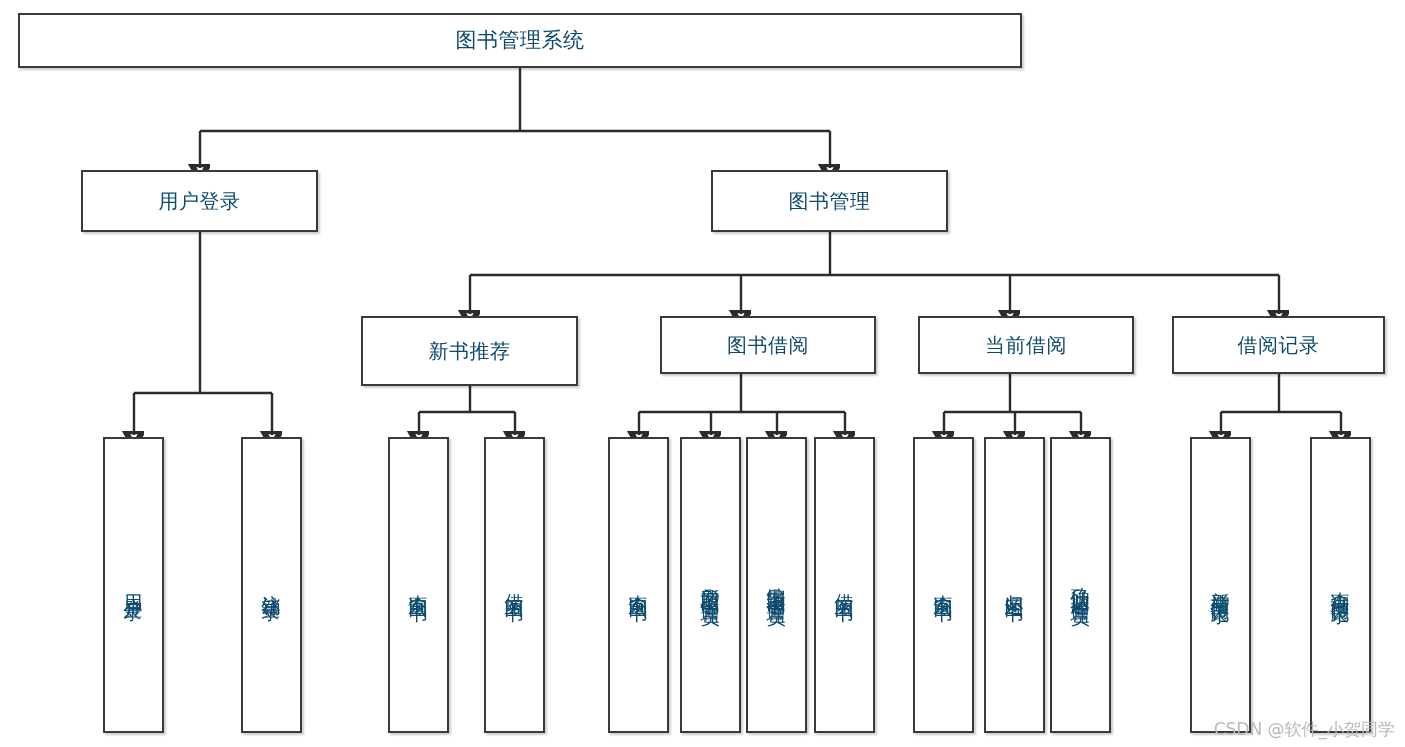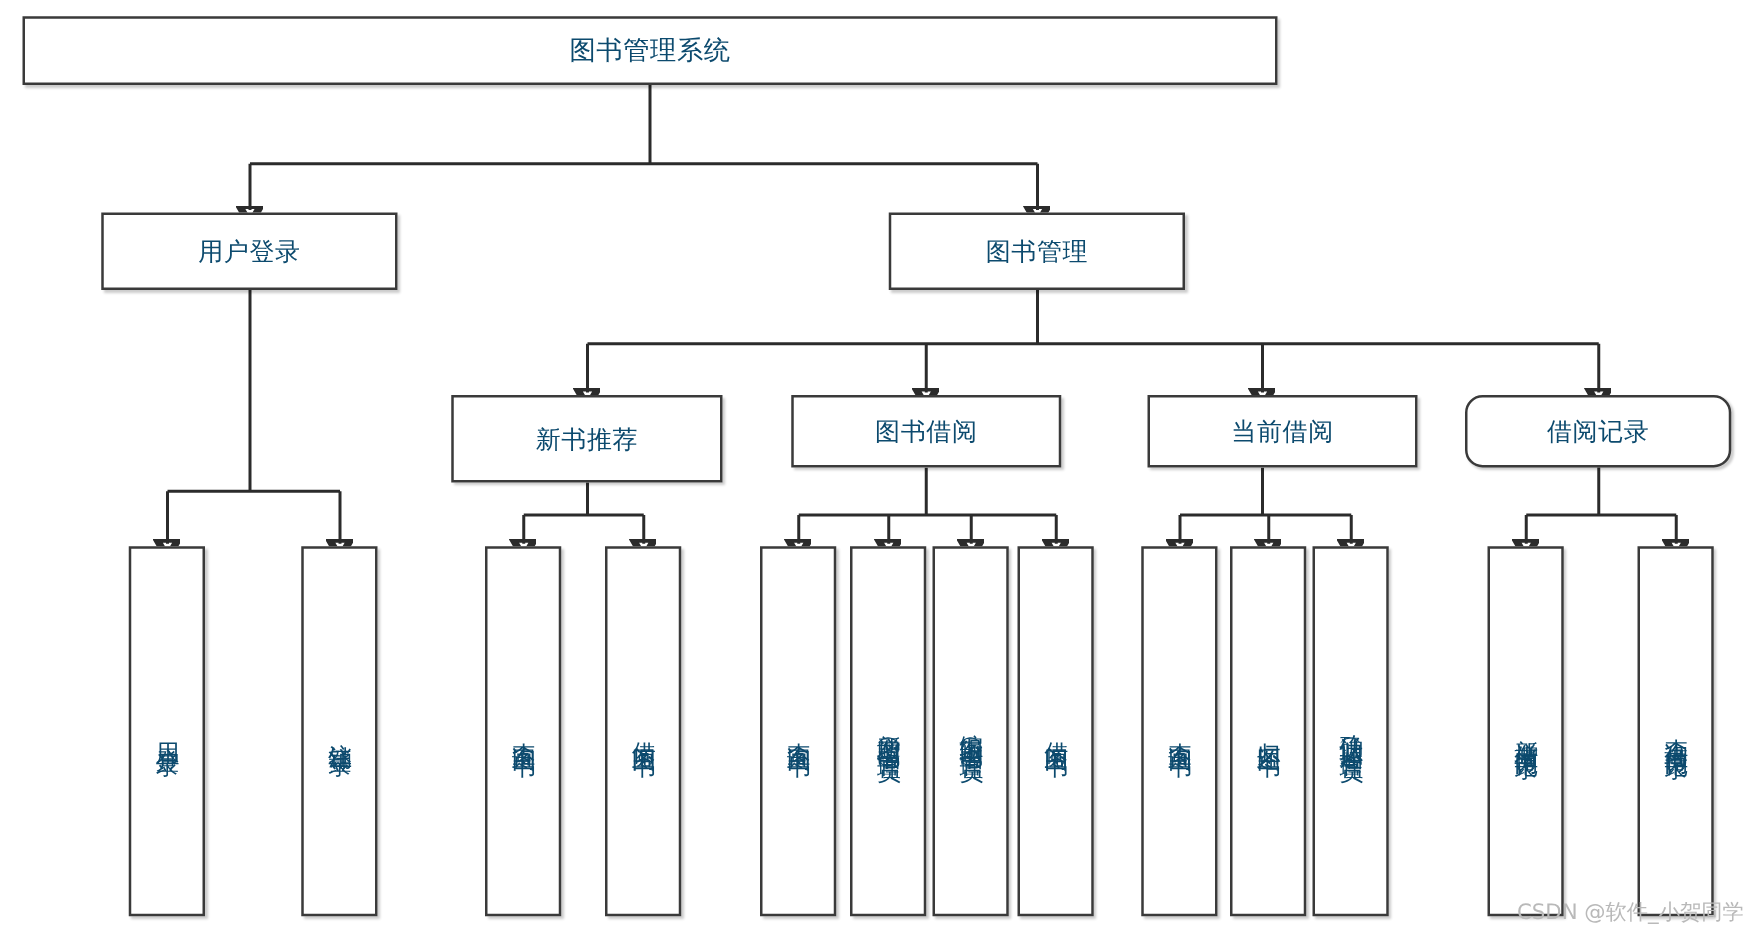--- a/index.html
+++ b/index.html
@@ -123,27 +123,27 @@
       </div>
       <div class="node-box level2" style="left: 81px; top: 170px; width: 237px; height: 62px;">
         <span class="node-label">用户登录</span>
       </div>
       <div class="node-box level2" style="left: 711px; top: 170px; width: 237px; height: 62px;">
         <span class="node-label">图书管理</span>
       </div>
       <div class="node-box level3" style="left: 361px; top: 316px; width: 217px; height: 70px;">
         <span class="node-label">新书推荐</span>
       </div>
-      <div class="node-box level3" style="left: 633px; top: 316px; width: 216px; height: 58px;">
+      <div class="node-box level3" style="left: 660px; top: 316px; width: 216px; height: 58px;">
         <span class="node-label">图书借阅</span>
       </div>
       <div class="node-box level3" style="left: 902px; top: 316px; width: 216px; height: 58px; margin-left: 16px;">
         <span class="node-label">当前借阅</span>
       </div>
-      <div class="node-box level3" style="left: 1172px; top: 316px; width: 213px; height: 58px; border-radius: 14px;">
+      <div class="node-box level3" style="left: 1172px; top: 316px; width: 213px; height: 58px;">
         <span class="node-label">借阅记录</span>
       </div>
       <div class="node-box leaf vertical" style="left: 103px; top: 437px; width: 61px; height: 296px;">
         <span class="node-label">用户登录</span>
       </div>
       <div class="node-box leaf vertical" style="left: 241px; top: 437px; width: 61px; height: 296px;">
         <span class="node-label">注销登录</span>
       </div>
       <div class="node-box leaf vertical" style="left: 388px; top: 437px; width: 61px; height: 296px;">
         <span class="node-label">查询图书</span>

